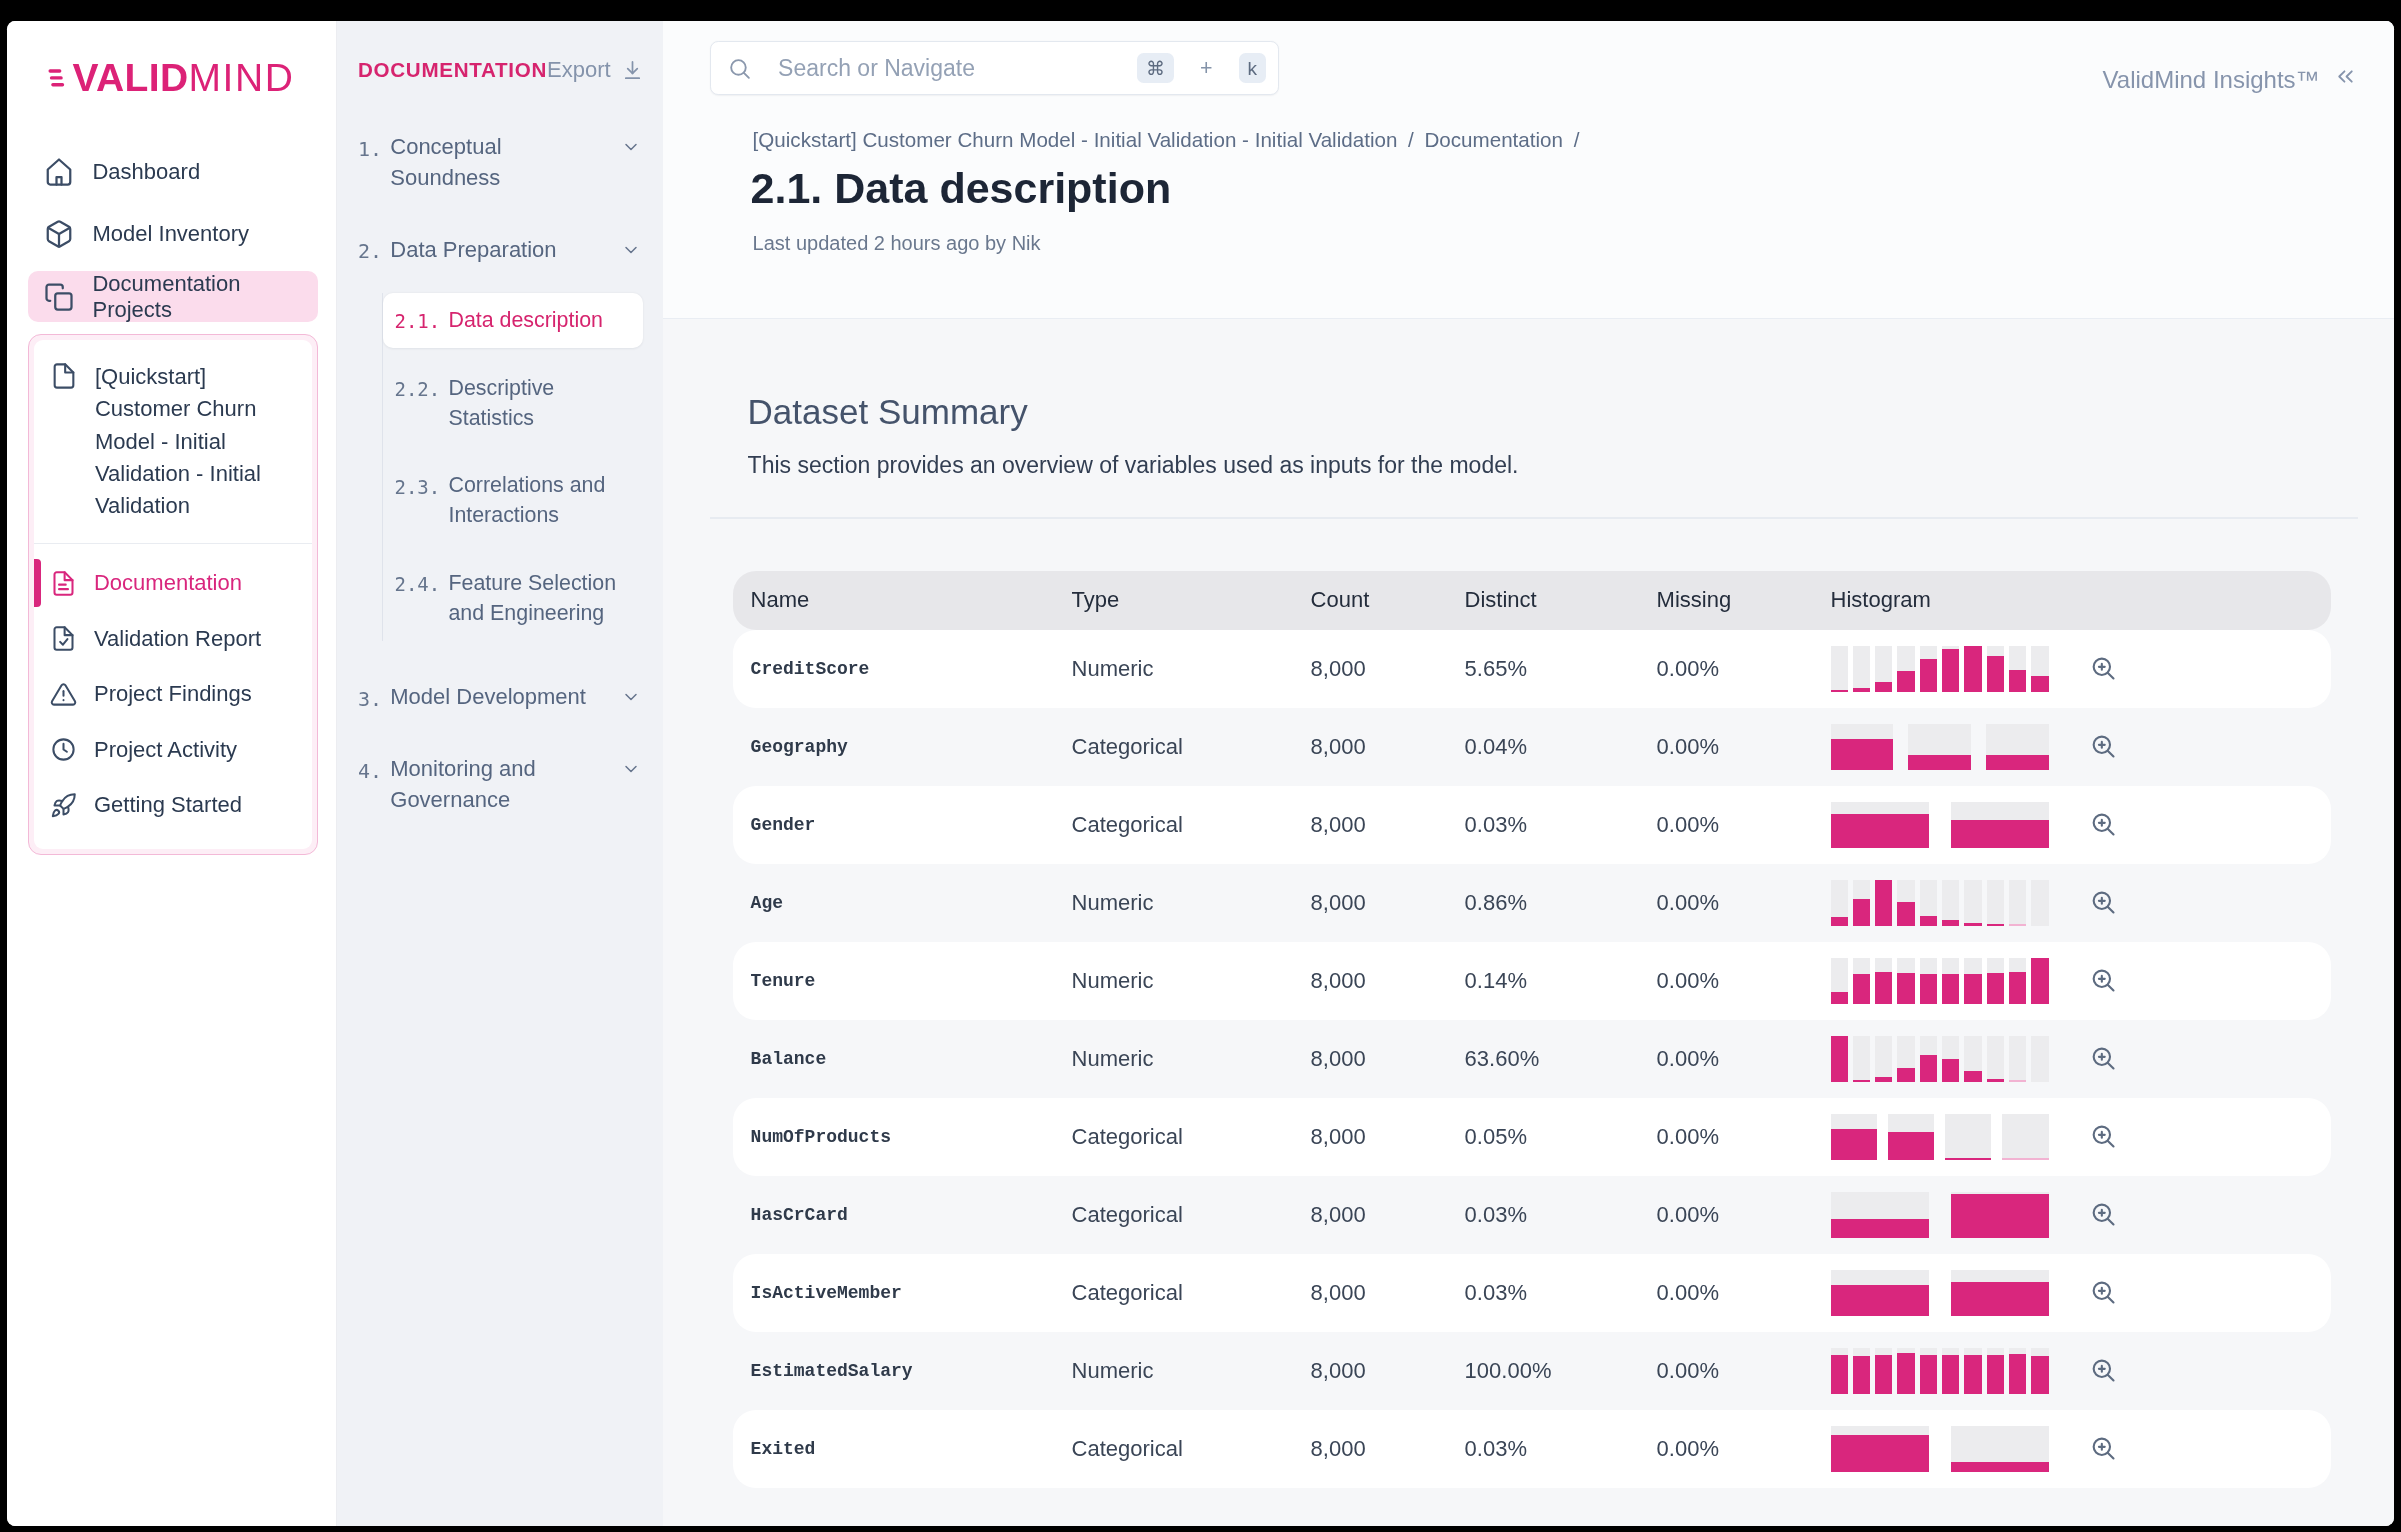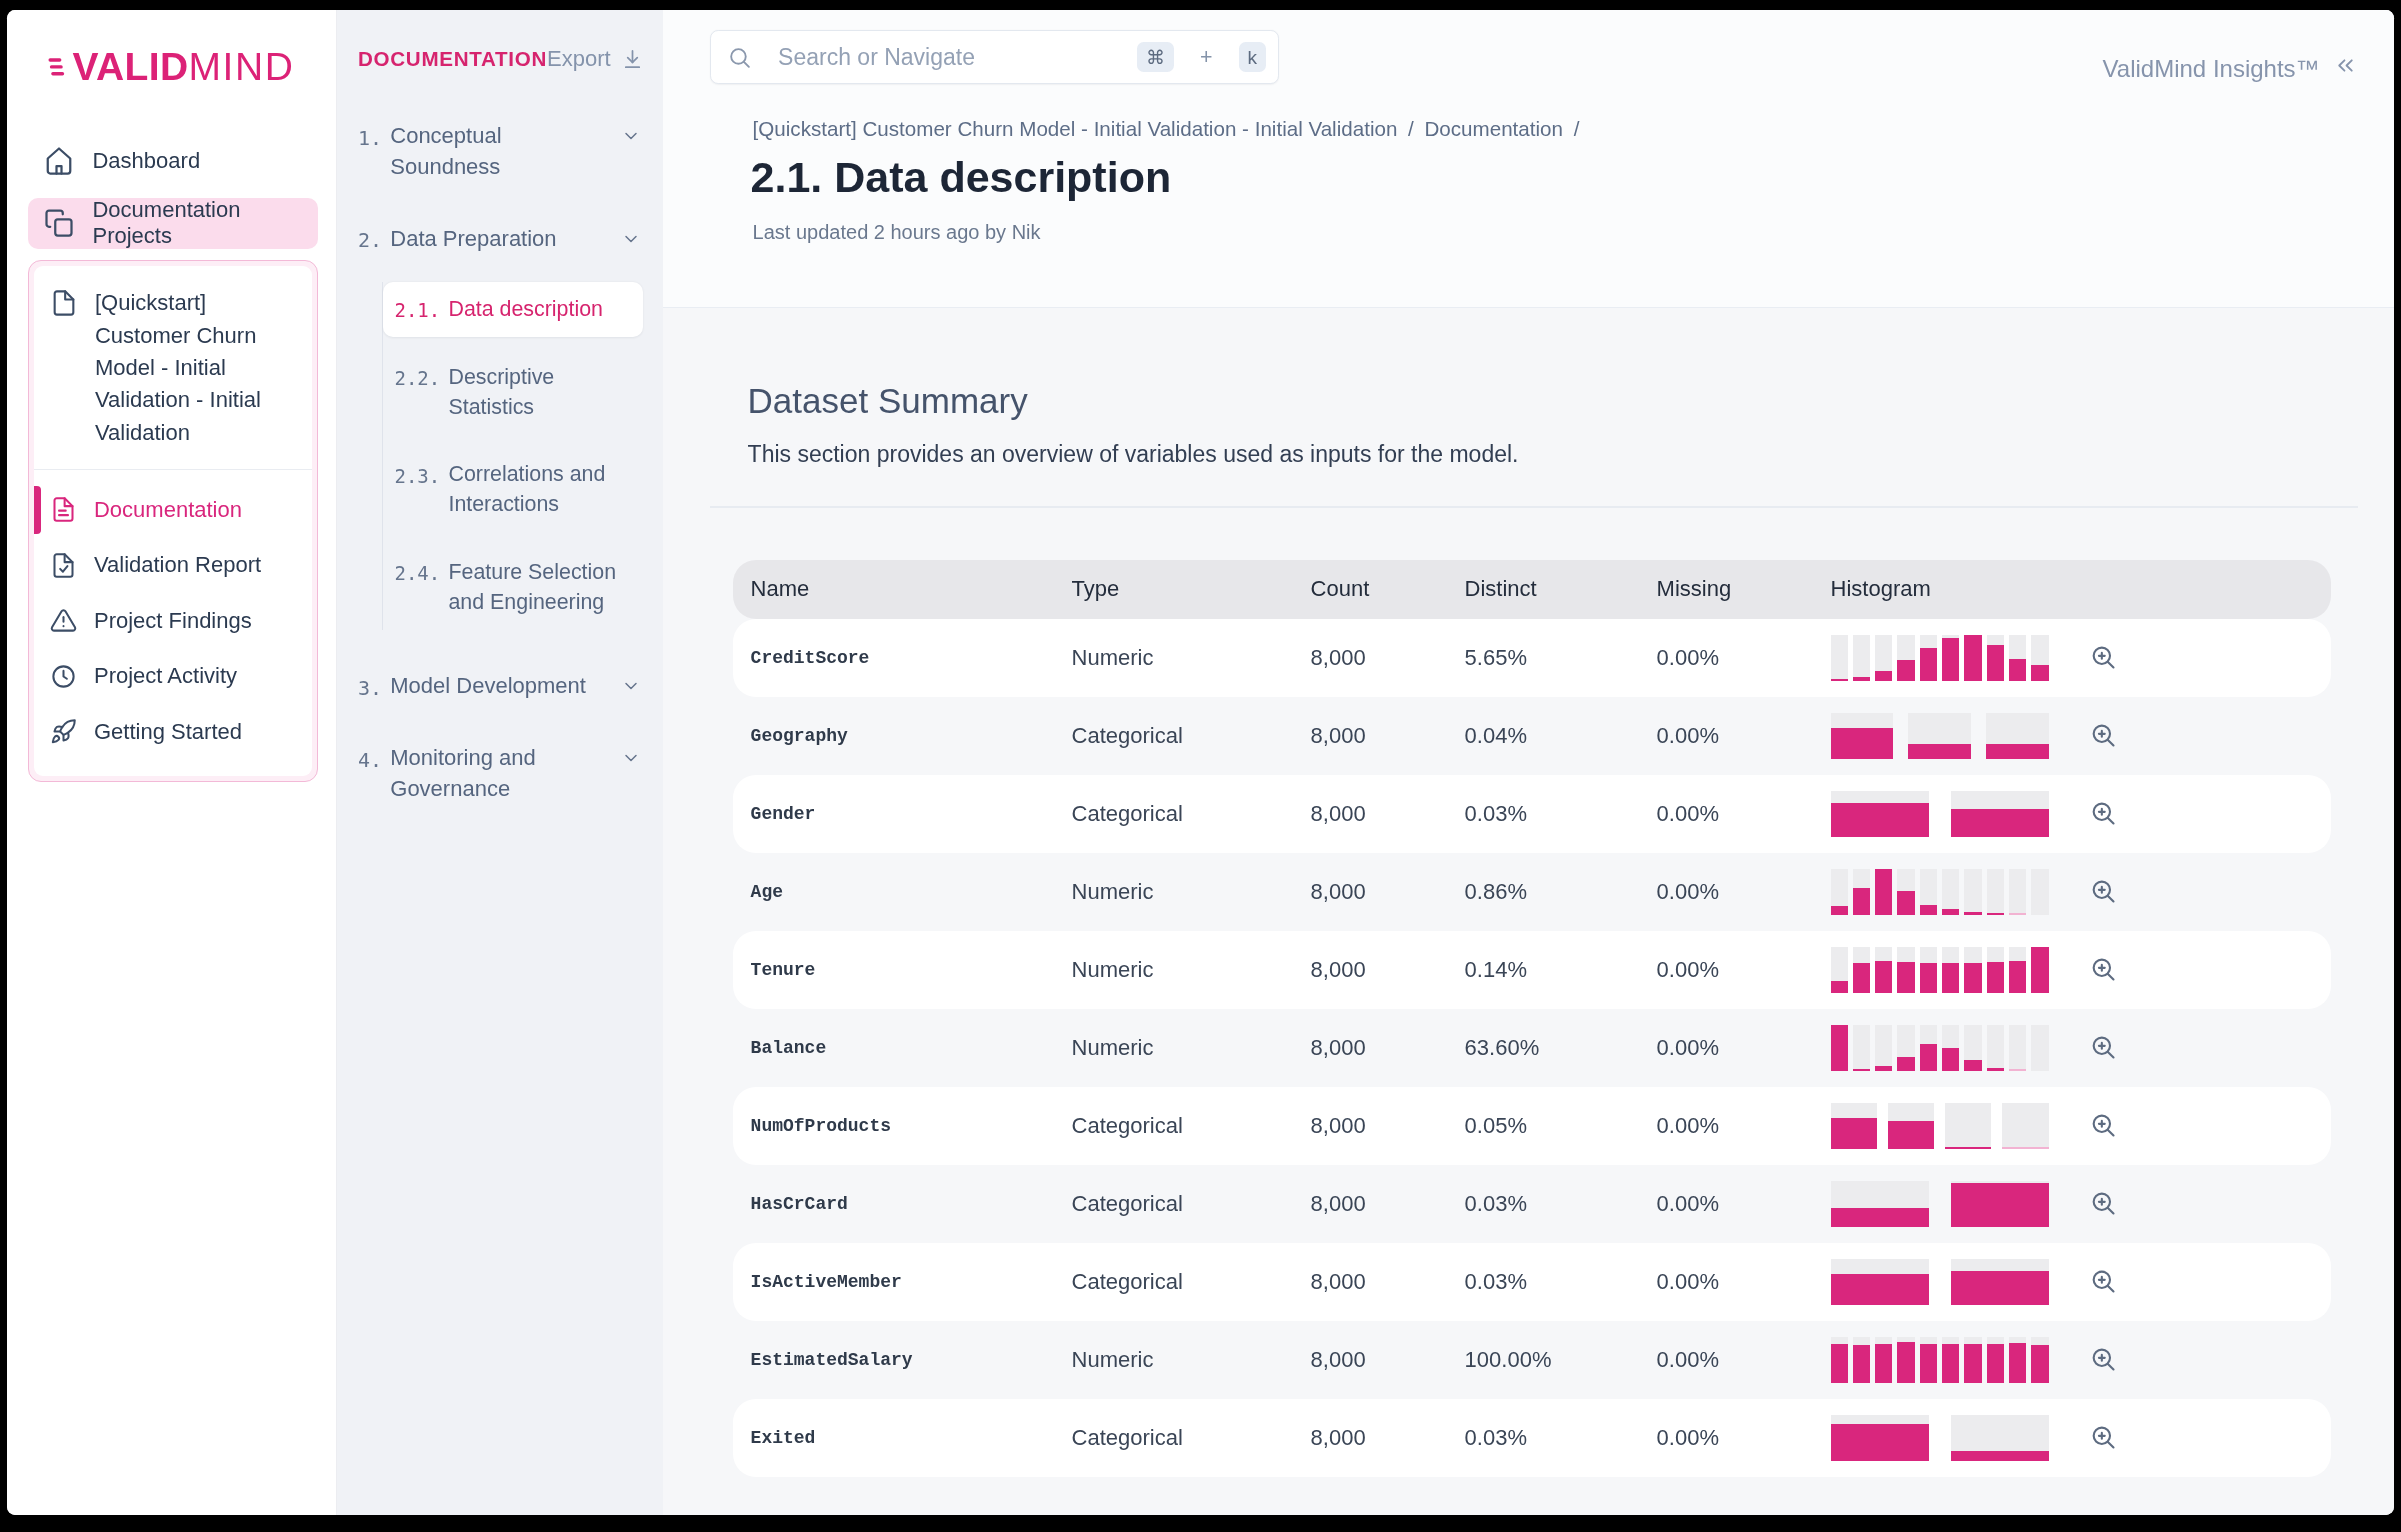--- a/index.html
+++ b/index.html
@@ -1,17 +1,17 @@
 <!DOCTYPE html>
 <html style="font-size:13px"><head>
 <meta charset="utf-8">
 <style>
   * { box-sizing: border-box; margin: 0; padding: 0; }
   html,body { width: 2401px; height: 1533px; background:#000; font-family:"Liberation Sans", sans-serif; }
-  .frame { position:absolute; left:6.6px; top:10px; width:2387px; height:1505px; background:#fff;
+  .frame { position:absolute; left:6.6px; top:21px; width:2387px; height:1505px; background:#fff;
            border-radius:8.2px; overflow:hidden; display:flex; }
 
   
   .sidebar1 { width:330px; min-width:330px; background:#fff; border-right:0.8px solid #ecedf1; padding:30px 18px 0 21.4px; }
   .logo { display:flex; align-items:flex-end; margin:5px 0 46px 18px; color:#dc2277; }
   .logo-hatch { margin:0 -6.6px 6.6px 0; }
   .logo-text { font-size:39px; font-weight:800; letter-spacing:0.4px; }
   .logo-text .light { font-weight:300; letter-spacing:1.6px; }
   .icn { flex:none; }
   .nav-item { height:51px; display:flex; align-items:center; gap:18px; padding:0 13px 0 16.5px;
@@ -103,20 +103,28 @@
       <div class="logo-text"><span>VALID</span><span class="light">MIND</span></div>
     </div>
     <div id="nav-list">
         <div class="nav-item">
           <svg class="icn" viewBox="0 0 24 24" fill="none" stroke="currentColor" stroke-width="1.8" stroke-linecap="round" stroke-linejoin="round">
             <path d="M3 10l9-8 9 8v10a2 2 0 0 1-2 2H5a2 2 0 0 1-2-2z"></path>
             <path d="M10 22v-6h4v6"></path>
           </svg>
           <span>Dashboard</span>
         </div>
+        <div class="nav-item">
+          <svg class="icn" viewBox="0 0 24 24" fill="none" stroke="currentColor" stroke-width="1.8" stroke-linecap="round" stroke-linejoin="round">
+            <path d="M21 16V8a2 2 0 0 0-1-1.73l-7-4a2 2 0 0 0-2 0l-7 4A2 2 0 0 0 3 8v8a2 2 0 0 0 1 1.73l7 4a2 2 0 0 0 2 0l7-4A2 2 0 0 0 21 16z"></path>
+            <polyline points="3.3 7 12 12 20.7 7"></polyline>
+            <line x1="12" y1="22" x2="12" y2="12"></line>
+          </svg>
+          <span>Model Inventory</span>
+        </div>
         <div class="nav-item active">
           <svg class="icn" viewBox="0 0 24 24" fill="none" stroke="currentColor" stroke-width="1.8" stroke-linecap="round" stroke-linejoin="round">
             <rect x="9" y="9" width="13" height="13" rx="2"></rect>
             <path d="M5 15H4a2 2 0 0 1-2-2V4a2 2 0 0 1 2-2h9a2 2 0 0 1 2 2v1"></path>
           </svg>
           <span>Documentation Projects</span>
         </div>
       </div>
     <div class="group">
       <div class="group-inner">

